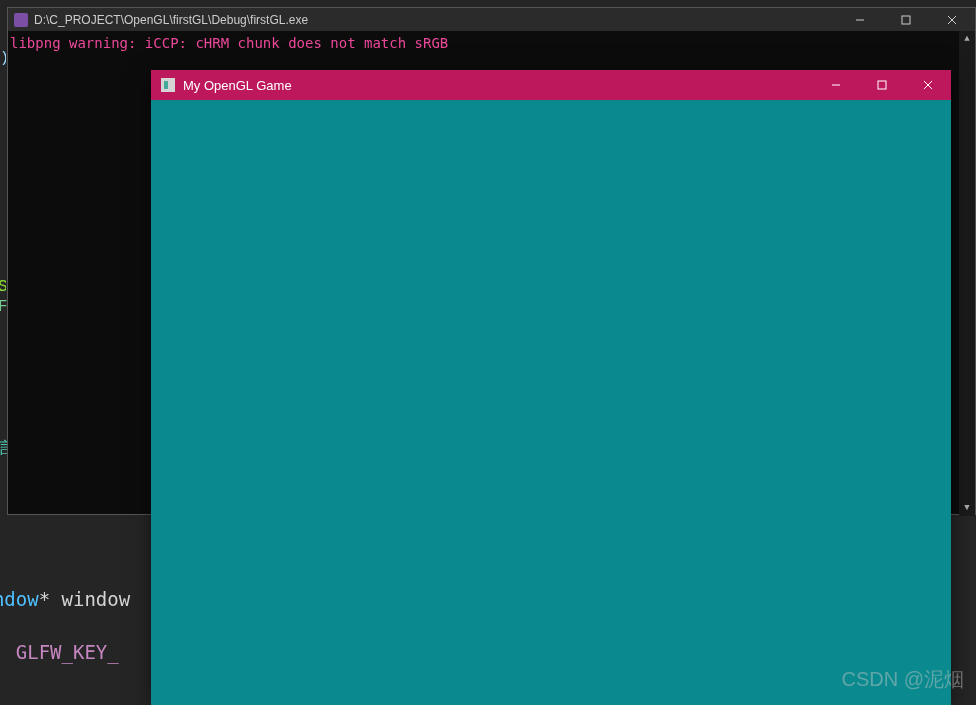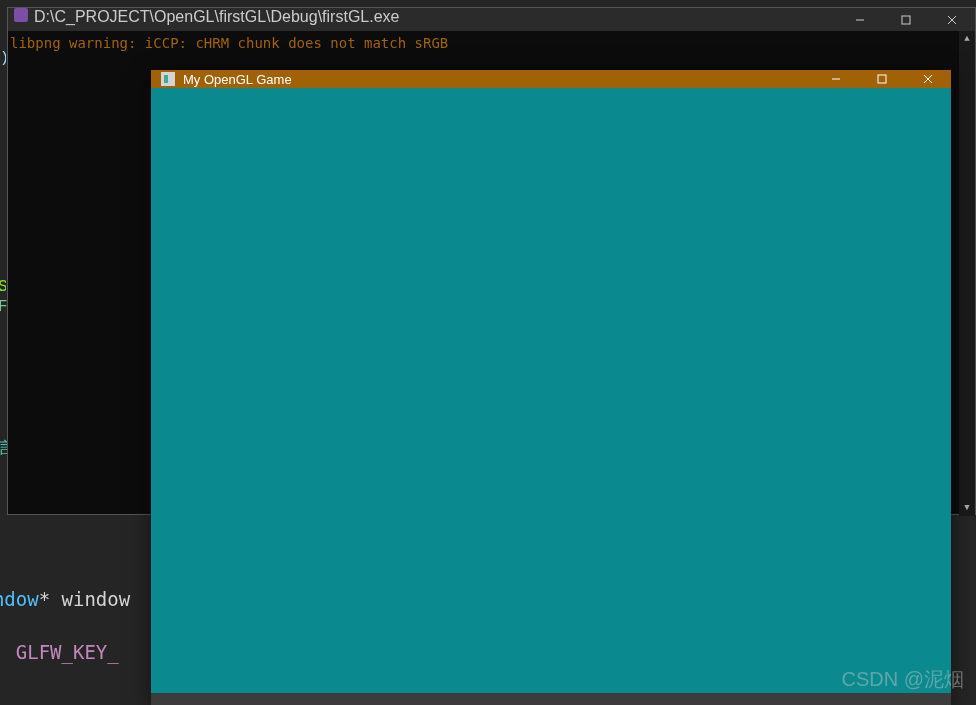--- a/index.html
+++ b/index.html
@@ -85,25 +85,25 @@
       left: 7px;
       width: 969px;
       height: 508px;
       background: #0c0c0c;
       border: 1px solid #555;
     }
     .console-titlebar {
       height: 23px;
       background: #2b2b2b;
       display: flex;
-      align-items: flex-start;
+      align-items: center;
       padding-left: 6px;
       color: #cccccc;
       font-family: 'Segoe UI', sans-serif;
-      font-size: 16px;
+      font-size: 12px;
     }
     .console-titlebar-icon {
       width: 14px;
       height: 14px;
       background: #7b4fa3;
       margin-right: 6px;
       display: inline-block;
       border-radius: 2px;
     }
     .console-controls {
@@ -121,21 +121,21 @@
       cursor: pointer;
     }
     .console-ctrl-btn svg { stroke: #ccc; }
     .console-body {
       padding: 4px 2px;
       color: #cccccc;
       font-family: 'Consolas', monospace;
       font-size: 14px;
       white-space: pre;
     }
-    .console-body .warn-text { color: #a16207; }
+    .console-body .warn-text { color: #ec4899; }
     .console-scrollbar {
       position: absolute;
       right: 0;
       top: 23px;
       width: 16px;
       height: 485px;
       background: #1a1a1a;
     }
     .console-scroll-arrow-top {
       width: 16px;
@@ -162,22 +162,22 @@
     .opengl-window {
       position: absolute;
       top: 70px;
       left: 151px;
       width: 800px;
       height: 635px;
       background: #3c3c3c;
       box-shadow: 0 4px 20px rgba(0,0,0,0.5);
     }
     .opengl-titlebar {
-      height: 18px;
-      background: #a16207;
+      height: 30px;
+      background: #be185d;
       display: flex;
       align-items: center;
       padding-left: 10px;
       color: #ffffff;
       font-family: 'Segoe UI', sans-serif;
       font-size: 13px;
     }
     .opengl-icon {
       width: 14px;
       height: 14px;

